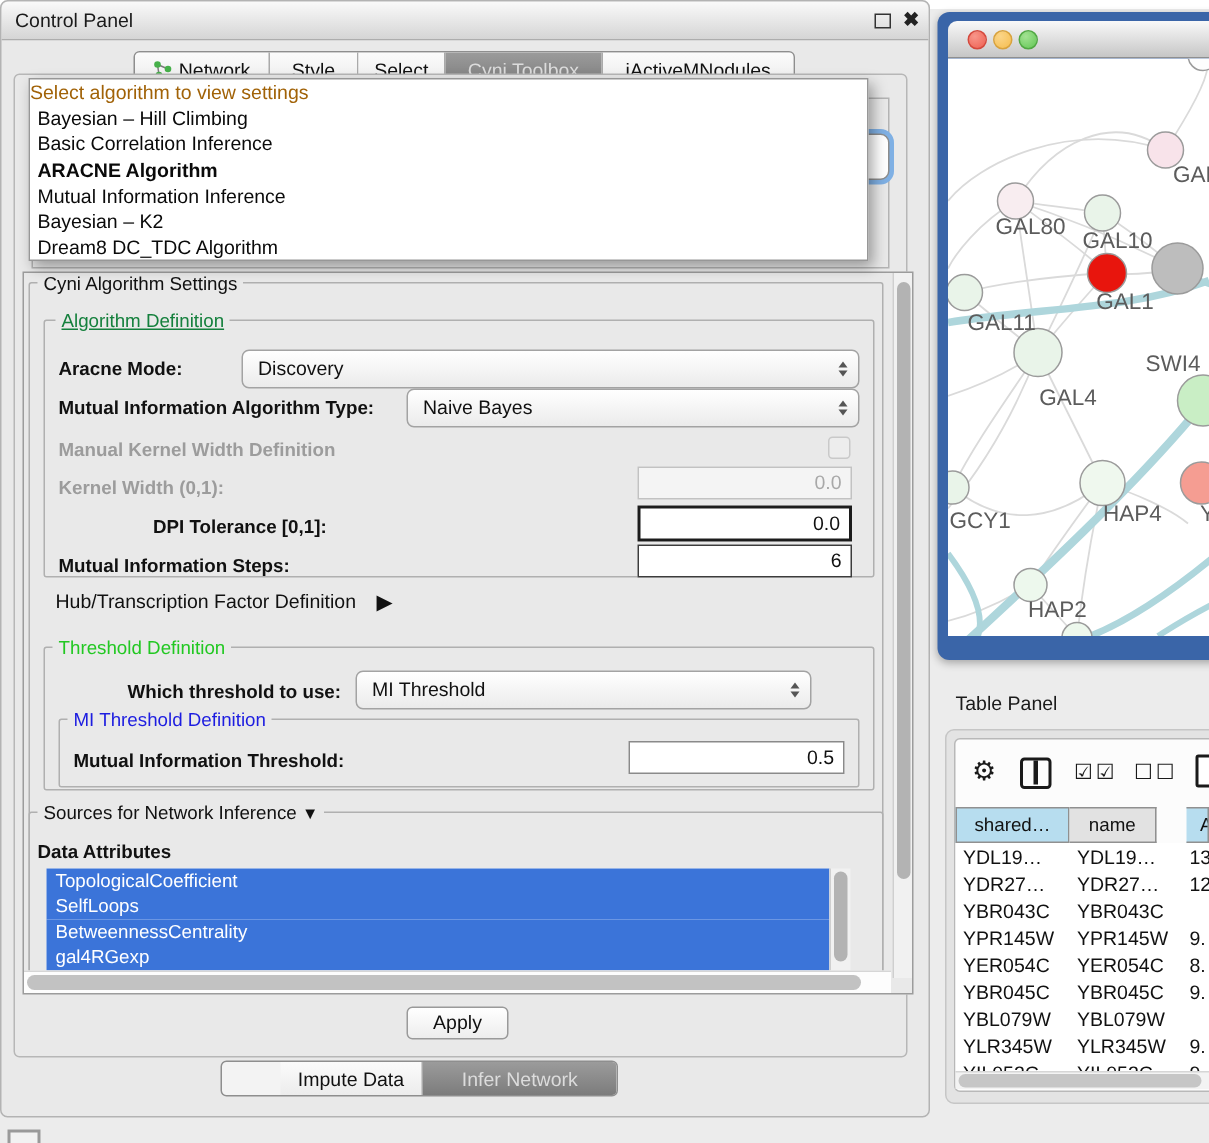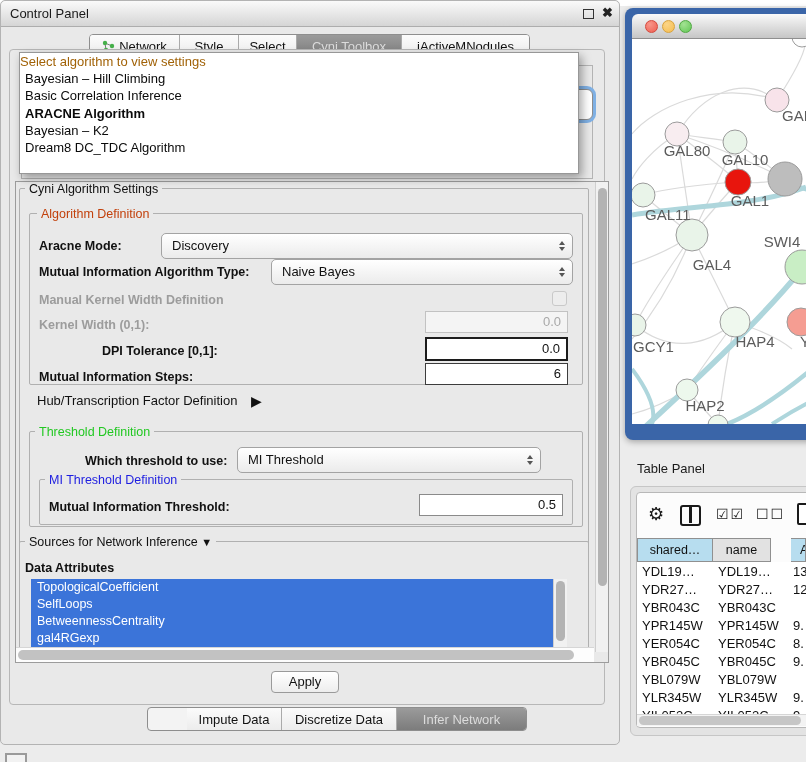--- a/index.html
+++ b/index.html
@@ -143,31 +143,32 @@
 
     <div class="stub-group"></div>
     <div class="stub-combo1"></div>
     <div class="stub-combo2"></div>
 
     <div class="dropdown">
       <div class="dd-prompt">Select algorithm to view settings</div>
       <div class="dd-item">Bayesian – Hill Climbing</div>
       <div class="dd-item">Basic Correlation Inference</div>
       <div class="dd-item sel">ARACNE Algorithm</div>
+      <div class="dd-item">Mutual Information Inference</div>
       <div class="dd-item">Bayesian – K2</div>
       <div class="dd-item">Dream8 DC_TDC Algorithm</div>
     </div>
 
     <div class="pane"></div>
 
     <div class="group" style="left:18px;top:187px;width:570px;height:468px;z-index:11"></div>
     <div class="gtitle" style="left:24px;top:181px;">Cyni Algorithm Settings</div>
 
     <div class="group" style="left:28px;top:212px;width:554px;height:172px;z-index:11"></div>
-    <div class="gtitle" style="left:36px;top:206px;color:#c2410c;">Algorithm Definition</div>
+    <div class="gtitle" style="left:36px;top:206px;color:#15803d;text-decoration:underline;">Algorithm Definition</div>
 
     <span class="flabel" style="left:38px;top:238px;">Aracne Mode:</span>
     <div class="combo" style="left:160px;top:232px;width:412px;height:26px;">
       <span>Discovery</span>
       <span class="steppers">
           <span class="tri-up"></span>
           <span class="tri-dn"></span>
         </span>
     </div>
 
@@ -235,23 +236,20 @@
     </div>
     <div class="sbar-h" style="left:15px;top:646px;width:578px;height:15px;">
       <div class="thumb" style="left:2px;top:2px;width:556px;height:10px;background:#c2c2c2;"></div>
     </div>
 
     <div class="apply-btn">Apply</div>
 
     <div class="seg" style="left:146px;top:706px;padding-left:39px;">
       <div class="tab" style="width:95px">
           <span>Impute Data</span>
-        </div>
-      <div class="tab" style="width:115px">
-          <span>Discretize Data</span>
         </div>
       <div class="tab sel" style="width:129px">
           <span>Infer Network</span>
         </div>
     </div>
   </div>
 
   <div class="net">
     <div class="net-titlebar">
       <span class="light" style="left:13px;background:radial-gradient(circle at 35% 30%,#f8968a,#ee5f51);border:1px solid #d4493d;"></span>

